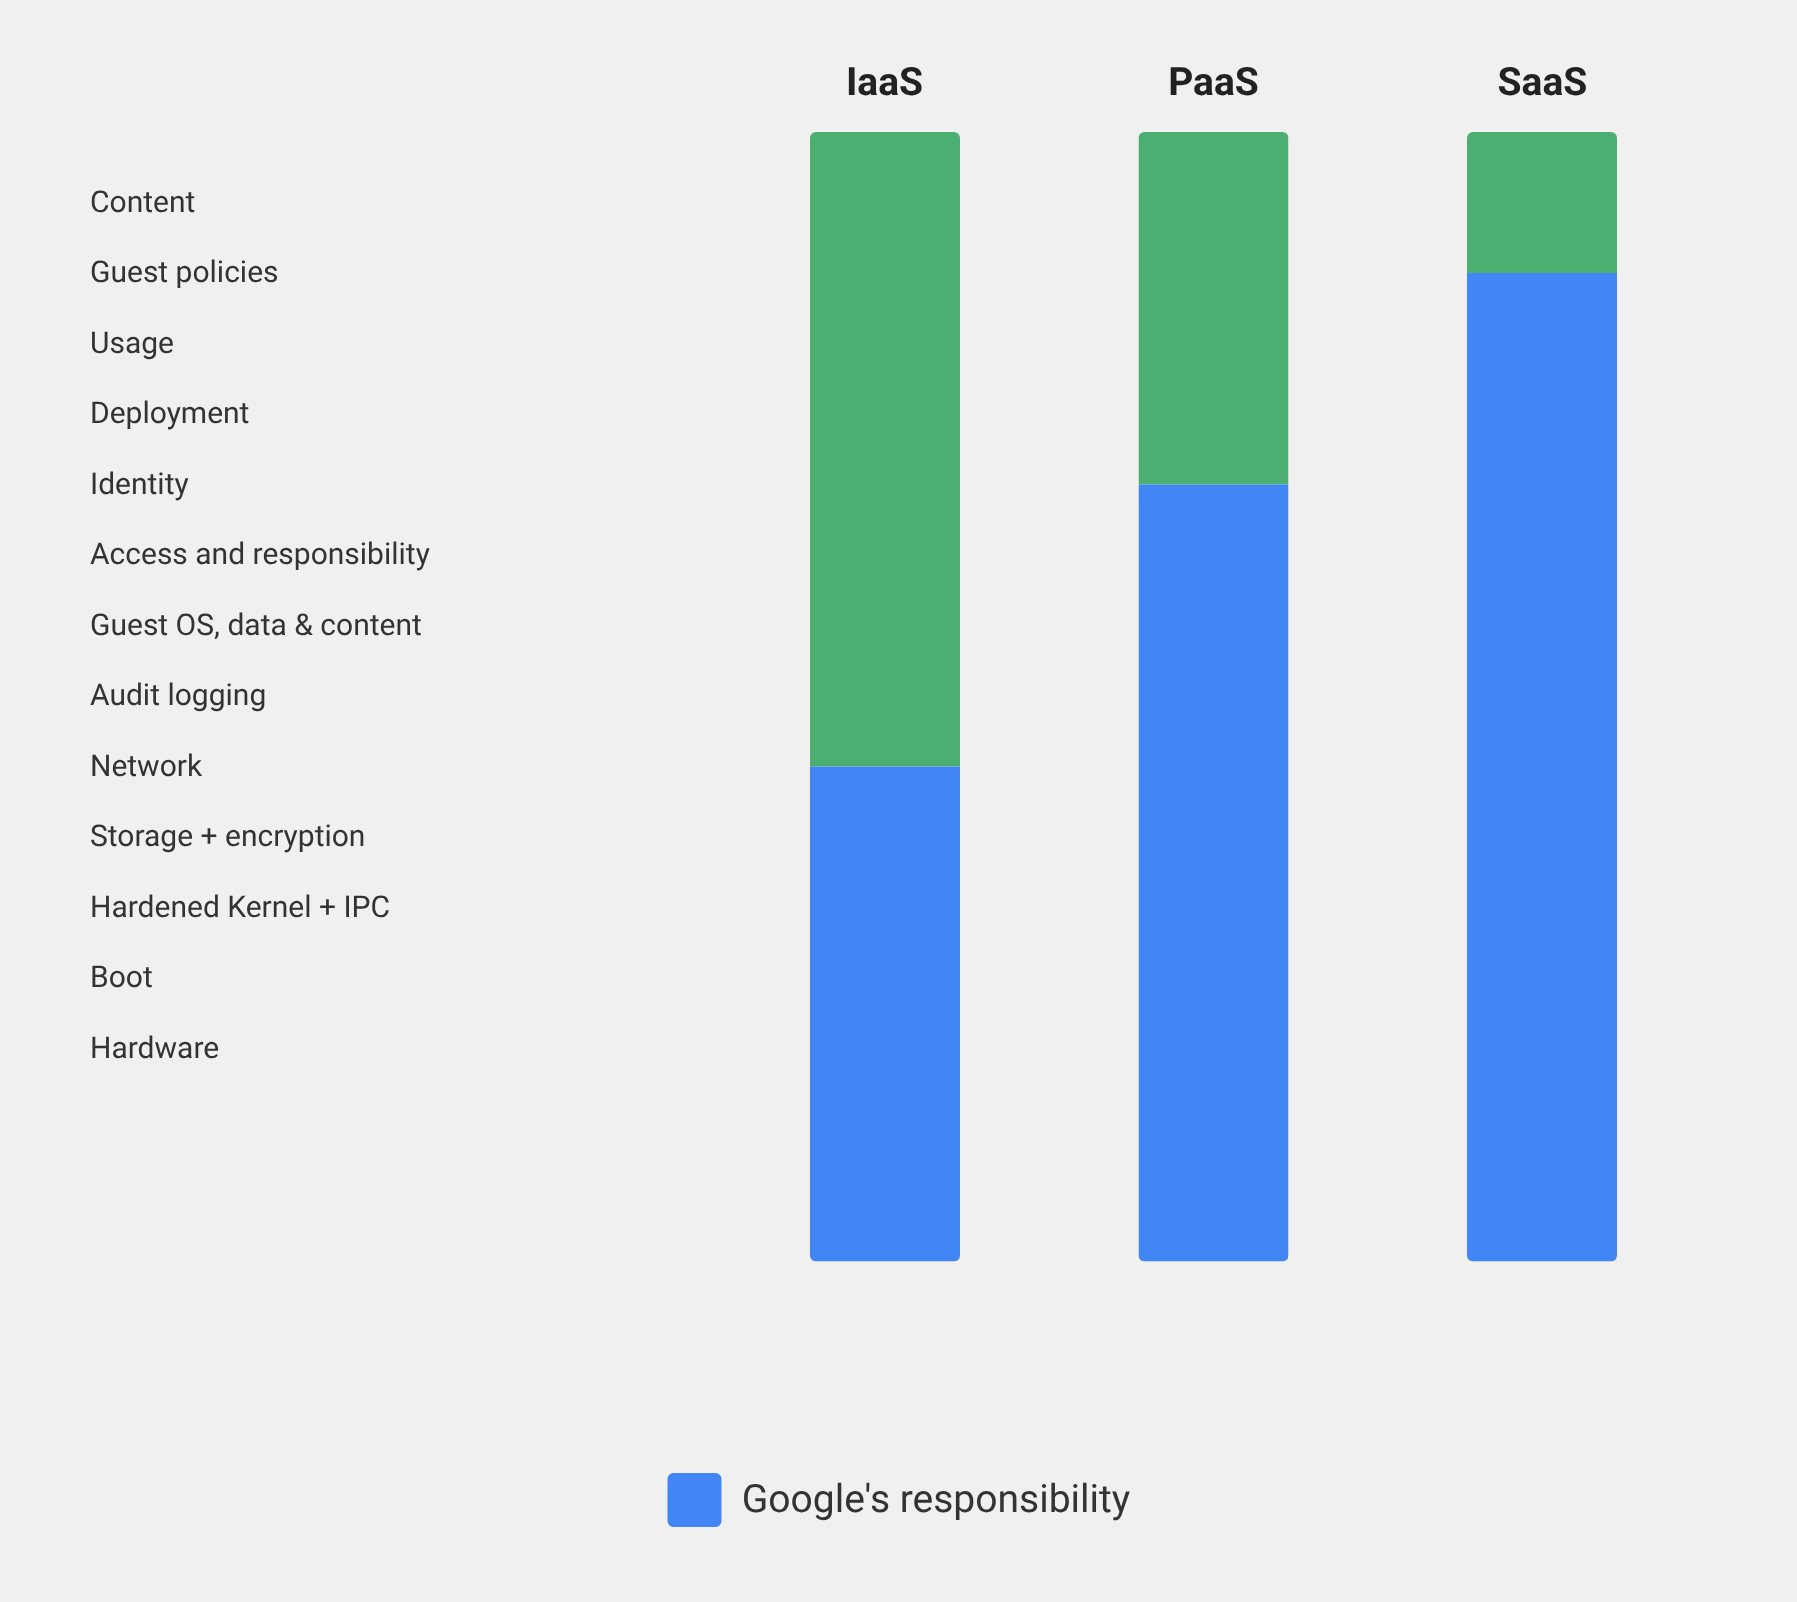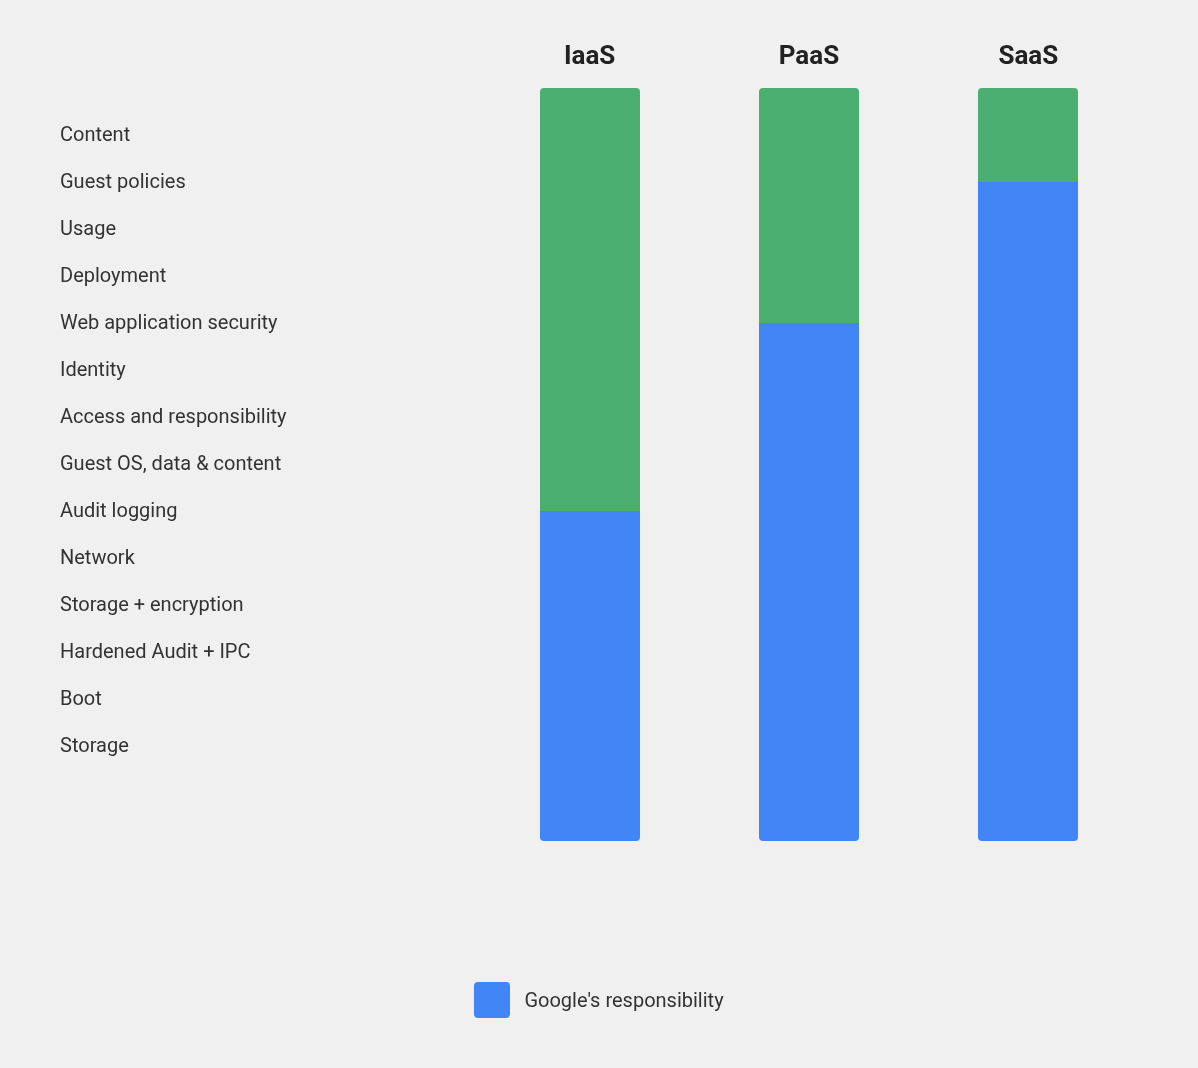--- a/index.html
+++ b/index.html
@@ -96,46 +96,45 @@
       align-items: center;
       gap: 14px;
     }
     .legend-swatch {
       width: 36px;
       height: 36px;
       border-radius: 4px;
       flex-shrink: 0;
     }
     .legend-label {
-      font-size: 20px;
+      font-size: 26px;
       color: #333;
       font-weight: 400;
     }
   </style>
 </head>
 <body>
 
 <div class="chart-container">
   <div class="chart-area">
 
     <div class="labels-column">
       <div class="row-label">Content</div>
       <div class="row-label">Guest policies</div>
       <div class="row-label">Usage</div>
       <div class="row-label">Deployment</div>
-      <div class="row-label">Web application security</div>
       <div class="row-label">Identity</div>
       <div class="row-label">Access and responsibility</div>
       <div class="row-label">Guest OS, data &amp; content</div>
       <div class="row-label">Audit logging</div>
       <div class="row-label">Network</div>
       <div class="row-label">Storage + encryption</div>
-      <div class="row-label">Hardened Audit + IPC</div>
+      <div class="row-label">Hardened Kernel + IPC</div>
       <div class="row-label">Boot</div>
-      <div class="row-label">Storage</div>
+      <div class="row-label">Hardware</div>
     </div>
 
     <div class="bars-area">
 
       <div class="bar-column">
         <div class="bar-header">IaaS</div>
         <div class="stacked-bar" style="height: 753px;">
           <div class="bar-segment-green" style="height: 423px;"></div>
           <div class="bar-segment-blue" style="height: 330px;"></div>
         </div>

